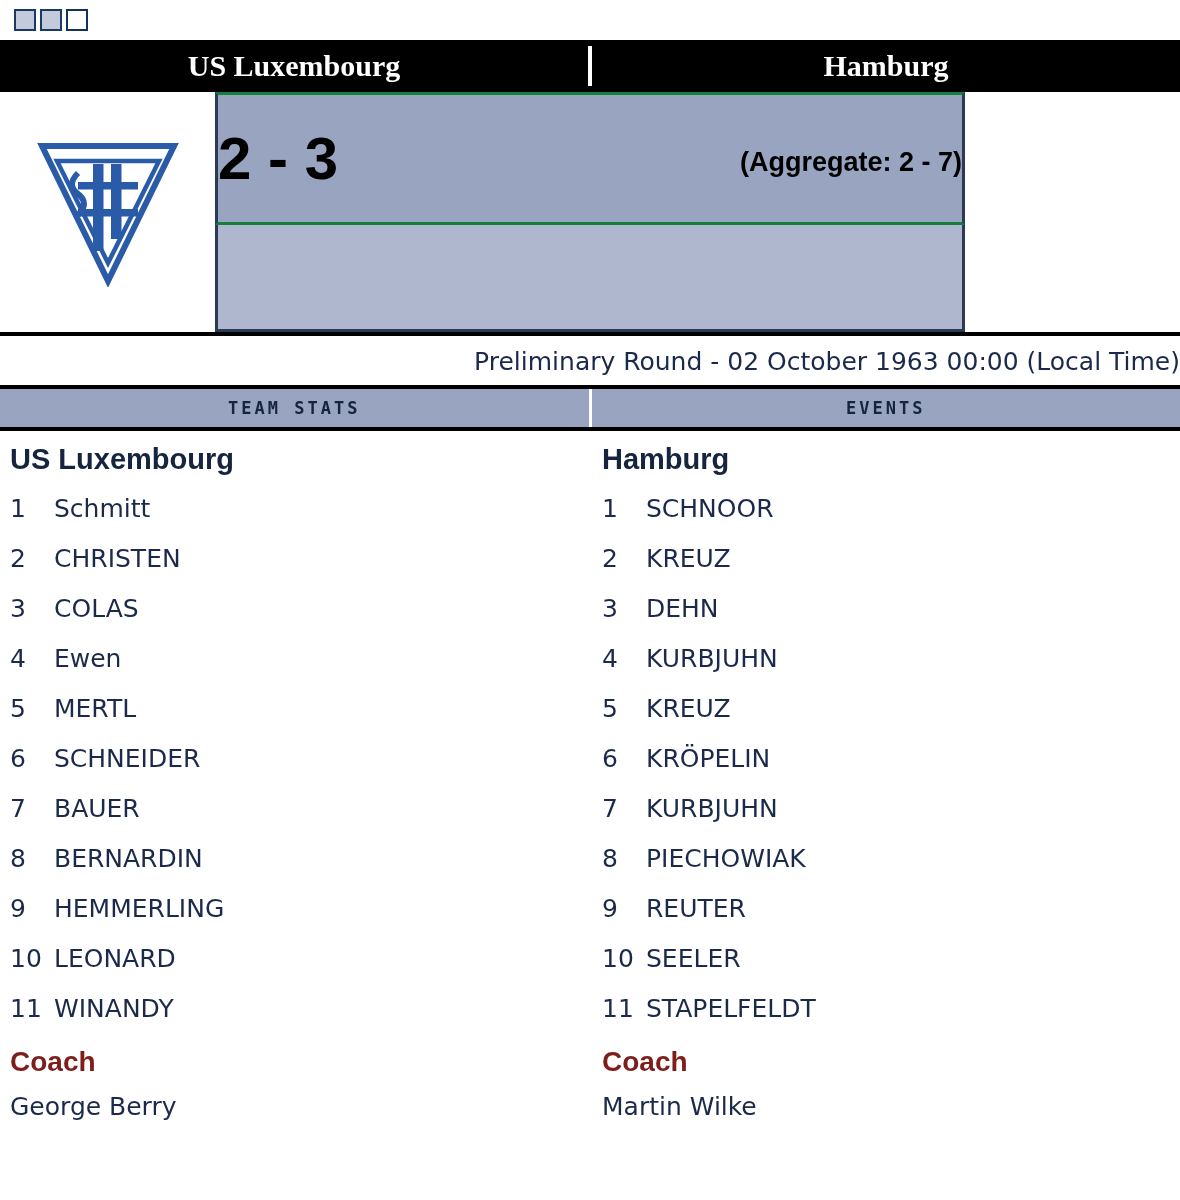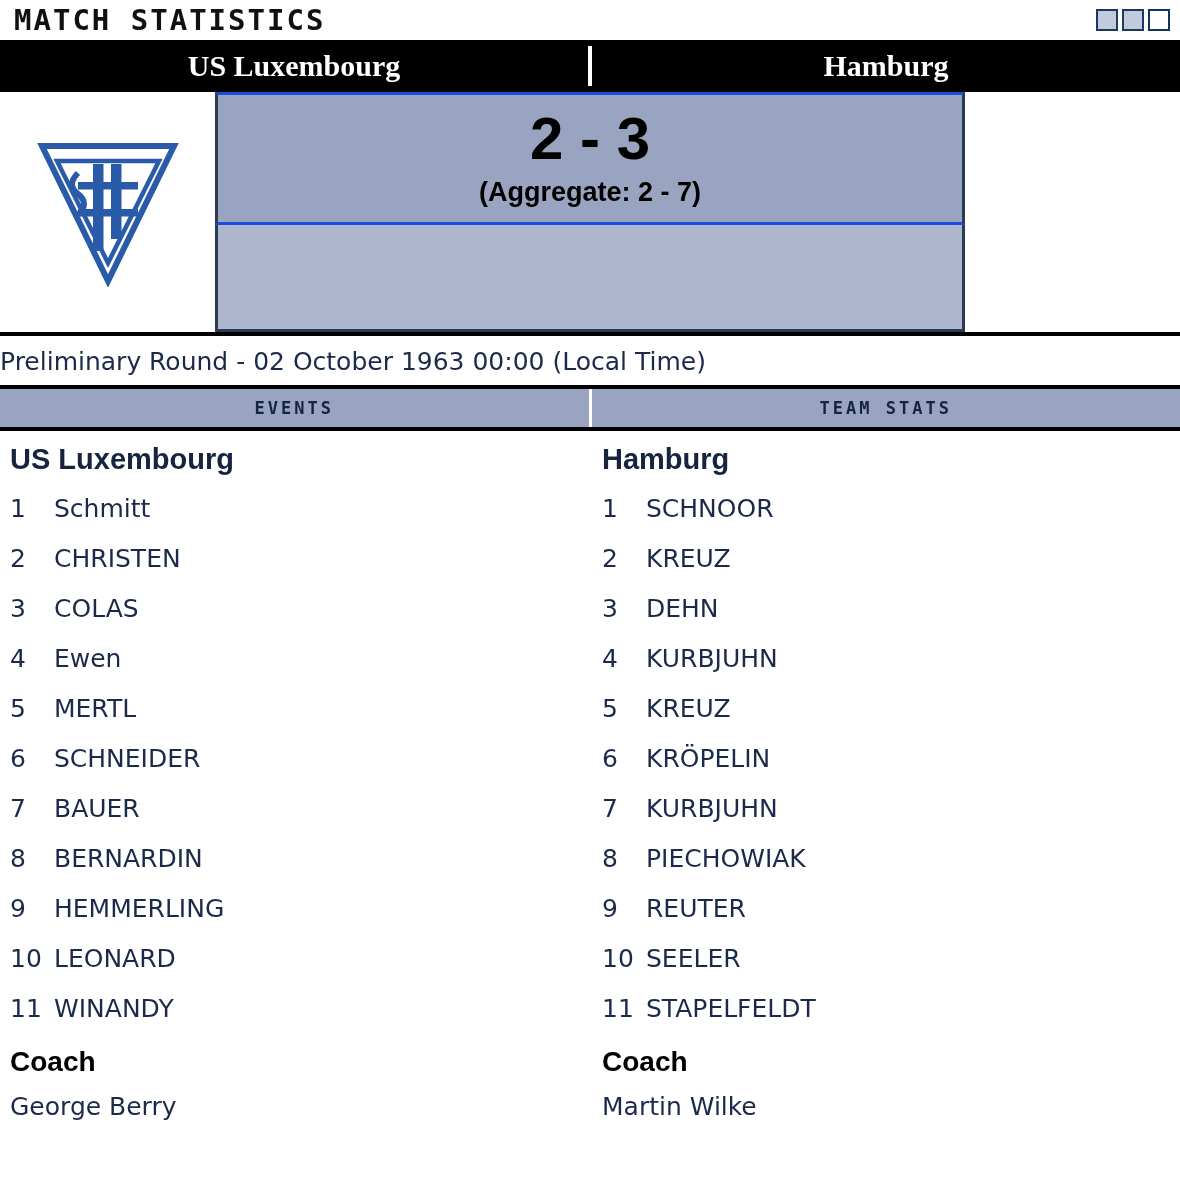--- a/index.html
+++ b/index.html
@@ -90,29 +90,28 @@
     width: 150px;
     height: 150px;
   }
   .score-center {
     flex: 1 1 auto;
     display: flex;
     flex-direction: column;
   }
   .score-main {
     background: #98a4c0;
-    border: 3px solid #1d4ed8;
+    border: 3px solid #15803d;
     border-left: 3px solid #2b3a55;
     border-right: 3px solid #2b3a55;
     height: 133px;
     box-sizing: border-box;
     display: flex;
-    flex-direction: column;
-    align-items: center;
-    justify-content: center;
+    align-items: center;
+    justify-content: space-between;
   }
   .score-line {
     font-size: 60px;
     font-weight: bold;
     color: #000000;
     line-height: 1;
     font-family: "Liberation Sans", sans-serif;
   }
   .aggregate-line {
     font-size: 27px;
@@ -129,21 +128,21 @@
     box-sizing: border-box;
     flex: 1 1 auto;
   }
   .crest-cell.right {
     width: 215px;
   }
 
   
   .match-info {
     padding: 10px 0 8px;
-    text-align: left;
+    text-align: right;
     border-bottom: 4px solid #000000;
   }
   .match-info .line1 {
     font-size: 25px;
     color: #1b2a4a;
     line-height: 1.25;
   }
   .match-info .line2 {
     font-size: 21px;
     color: #1b2a4a;
@@ -206,36 +205,35 @@
   .player-num {
     width: 44px;
     flex: 0 0 44px;
   }
   .player-name {
     flex: 1 1 auto;
   }
   .coach-label {
     font-size: 28px;
     font-weight: bold;
-    color: #000000;
+    color: #7f1d1d;
     margin-top: 4px;
     line-height: 48px;
     font-family: "Liberation Sans", sans-serif;
   }
   .coach-name {
     font-size: 25px;
     color: #1b2a4a;
     line-height: 42px;
   }
 </style>
 </head>
 <body>
 
 <div class="titlebar">
-  <div class="titlebar-title">MATCH STATISTICS</div>
   <div class="window-buttons">
     <div class="win-btn"></div>
     <div class="win-btn"></div>
     <div class="win-btn dark"></div>
   </div>
 </div>
 
 <div class="teams-bar">
   <div class="team-name">US Luxembourg</div>
   <div class="team-divider"></div>
@@ -262,22 +260,22 @@
     <div class="score-sub"></div>
   </div>
   <div class="crest-cell right"></div>
 </div>
 
 <div class="match-info">
   <div class="line1">Preliminary Round - 02 October 1963 00:00 (Local Time)</div>
 </div>
 
 <div class="tabs">
+  <div class="tab">TEAM STATS</div>
   <div class="tab">EVENTS</div>
-  <div class="tab">TEAM STATS</div>
 </div>
 
 <div class="lineups">
   <div class="lineup-col">
     <div class="lineup-title">US Luxembourg</div>
 
     <div class="player-row">
       <span class="player-num">1</span>
       <span class="player-name">Schmitt</span>
     </div>

